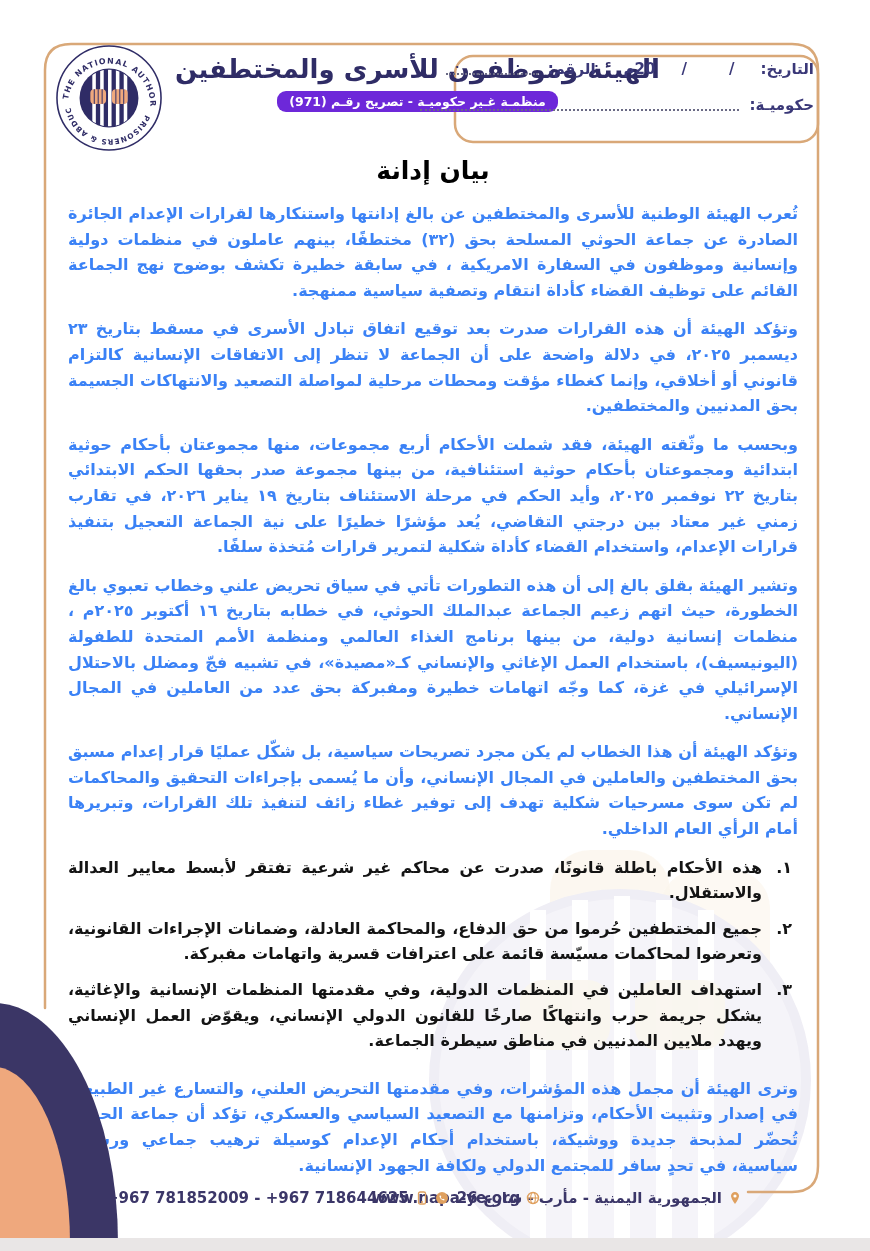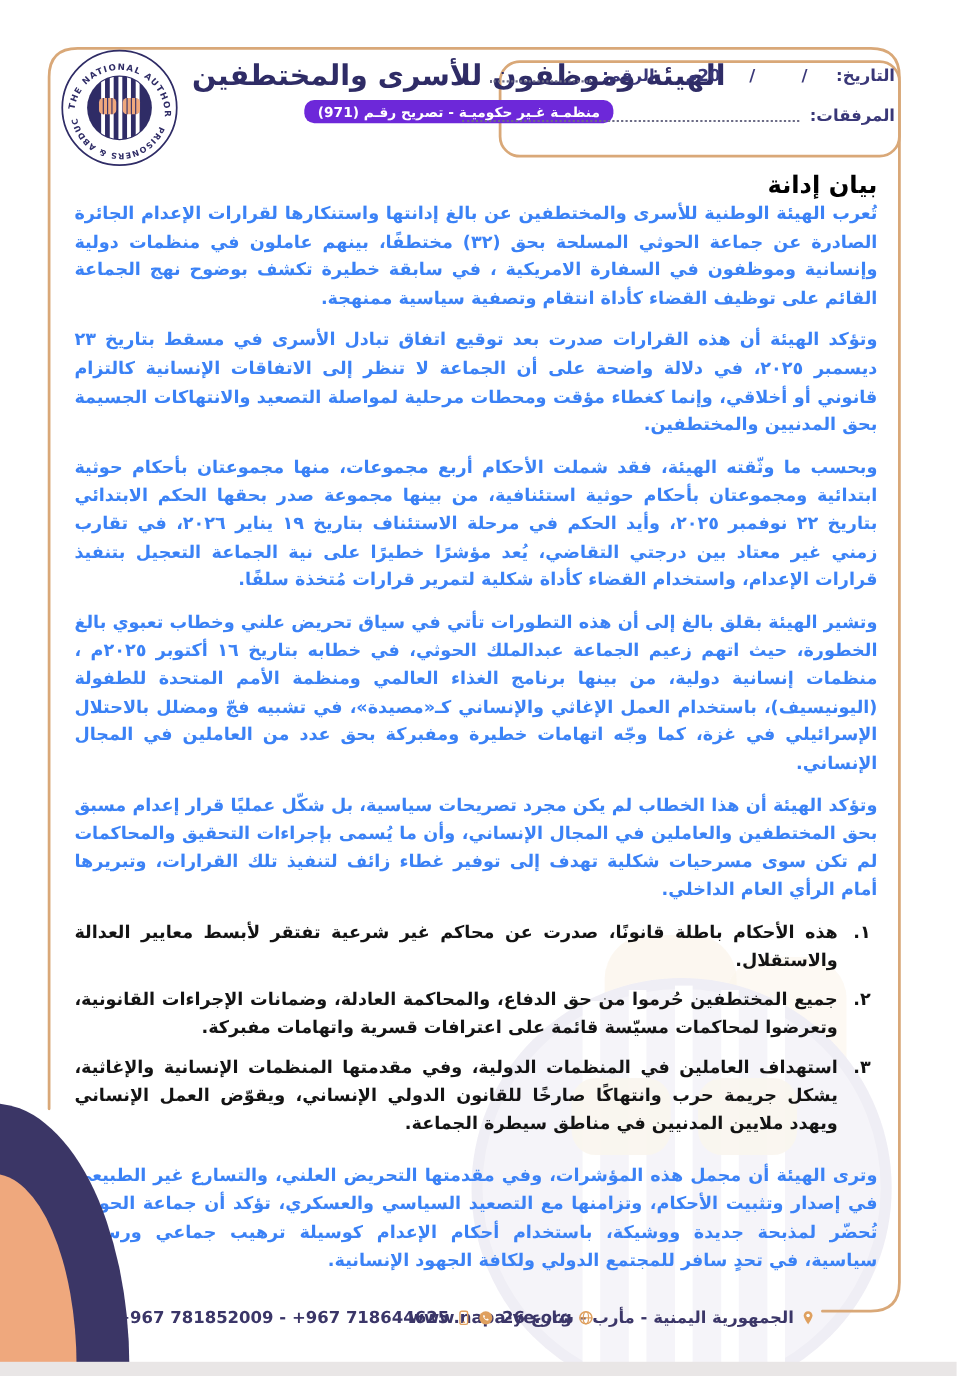--- a/index.html
+++ b/index.html
@@ -35,22 +35,22 @@
   }
   .org-badge{
     background:#6d28d9;color:#ffffff;font-weight:bold;font-size:12.5px;
     border-radius:9px;padding:3px 12px;direction:rtl;white-space:nowrap;
   }
   
   .doc{
     position:absolute;top:156px;right:72px;left:68px;z-index:2;
   }
   .doc-title{
-    text-align:right;font-size:22px;font-weight:bold;color:#000;
-    margin:0 0 0 0;
+    text-align:center;font-size:25px;font-weight:bold;color:#000;
+    margin:0 0 16px 0;
   }
   .para{
     font-size:16px;font-weight:bold;line-height:1.6;text-align:justify;
     margin:0 0 13px 0;color:#3b82f6;
   }
   .assert-heading{
     font-size:18.5px;font-weight:bold;color:#000;margin:2px 0 6px 0;
   }
   .num-item{
     position:relative;padding-right:36px;font-size:16px;font-weight:bold;
@@ -153,21 +153,21 @@
   <div class="header-fields">
     <div class="field-row">
       <span class="field-label">التاريخ:</span>
       <span class="slash">/</span>
       <span class="slash">/</span>
       <span class="year">20م</span>
       <span class="field-label">الرقم:</span>
       <span class="dotted short"></span>
     </div>
     <div class="field-row">
-      <span class="field-label">المرفقات:</span>
+      <span class="field-label">حكوميـة:</span>
       <span class="dotted"></span>
     </div>
   </div>
 
   <div class="doc">
     <h1 class="doc-title">بيان إدانة</h1>
 
     <p class="para">تُعرب الهيئة الوطنية للأسرى والمختطفين عن بالغ إدانتها واستنكارها لقرارات الإعدام الجائرة الصادرة عن جماعة الحوثي المسلحة بحق (٣٢) مختطفًا، بينهم عاملون في منظمات دولية وإنسانية وموظفون في السفارة الامريكية ، في سابقة خطيرة تكشف بوضوح نهج الجماعة القائم على توظيف القضاء كأداة انتقام وتصفية سياسية ممنهجة.</p>
     <p class="para">وتؤكد الهيئة أن هذه القرارات صدرت بعد توقيع اتفاق تبادل الأسرى في مسقط بتاريخ ٢٣ ديسمبر ٢٠٢٥، في دلالة واضحة على أن الجماعة لا تنظر إلى الاتفاقات الإنسانية كالتزام قانوني أو أخلاقي، وإنما كغطاء مؤقت ومحطات مرحلية لمواصلة التصعيد والانتهاكات الجسيمة بحق المدنيين والمختطفين.</p>
     <p class="para">وبحسب ما وثّقته الهيئة، فقد شملت الأحكام أربع مجموعات، منها مجموعتان بأحكام حوثية ابتدائية ومجموعتان بأحكام حوثية استئنافية، من بينها مجموعة صدر بحقها الحكم الابتدائي بتاريخ ٢٢ نوفمبر ٢٠٢٥، وأيد الحكم في مرحلة الاستئناف بتاريخ ١٩ يناير ٢٠٢٦، في تقارب زمني غير معتاد بين درجتي التقاضي، يُعد مؤشرًا خطيرًا على نية الجماعة التعجيل بتنفيذ قرارات الإعدام، واستخدام القضاء كأداة شكلية لتمرير قرارات مُتخذة سلفًا.</p>

